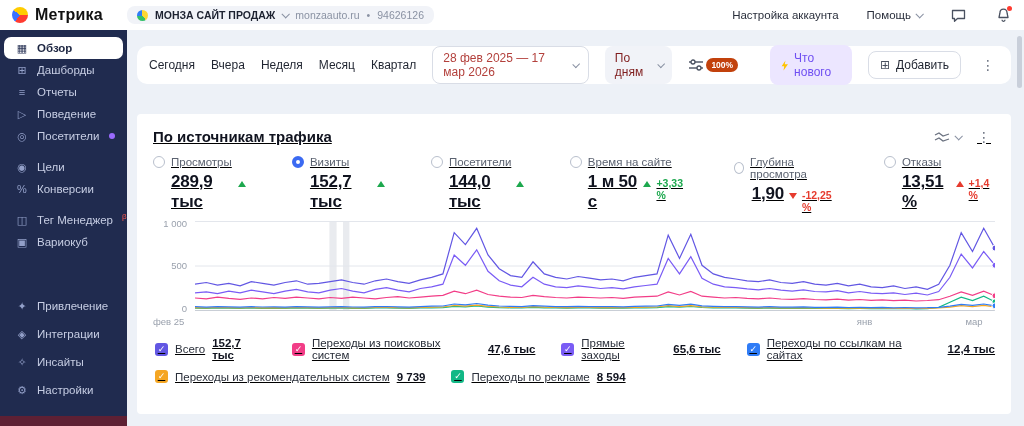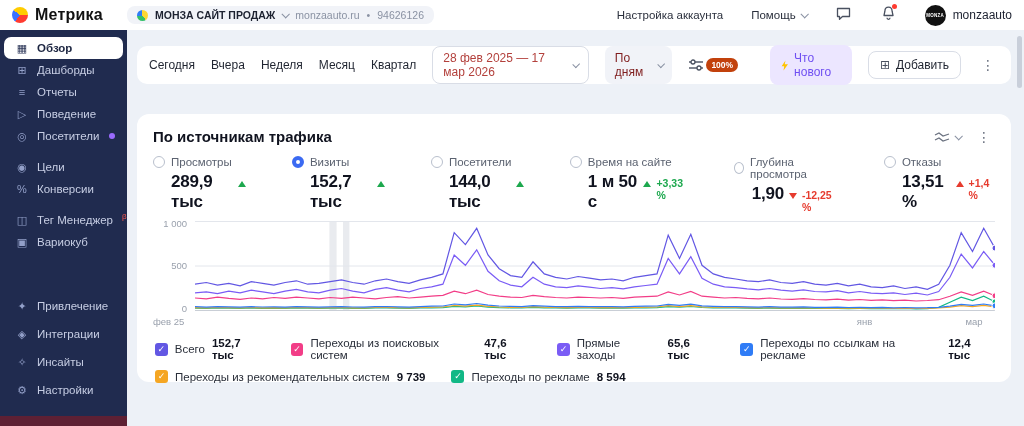--- a/index.html
+++ b/index.html
@@ -46,21 +46,21 @@
   .date-pill { display:flex; align-items:center; gap:7px; border:1px solid #d9dde6; border-radius:8px; padding:4px 10px; font-size:12px; color:#b3403c; cursor:pointer; }
   .gran-pill { display:flex; align-items:center; gap:7px; background:#f1f3f8; border-radius:8px; padding:5px 10px; font-size:12px; color:#7f1d1d; cursor:pointer; }
   .sampling { display:flex; align-items:center; gap:2px; cursor:pointer; }
   .badge-purple { background:#c2410c; color:#fff; font-size:8.5px; font-weight:bold; border-radius:8px; padding:2px 5px; }
   .tb-spacer { flex:1; }
   .whatsnew-btn { display:flex; align-items:center; gap:6px; background:#ece6ff; color:#6f4ff2; font-size:12px; border-radius:8px; padding:6px 11px; cursor:pointer; }
   .add-btn { display:flex; align-items:center; gap:6px; border:1px solid #d9dde6; border-radius:8px; padding:6px 11px; font-size:12px; color:#1f2430; cursor:pointer; }
   .add-ic { font-size:12px; color:#4a5160; }
   .kebab { color:#6b7280; font-size:14px; padding:0 4px; cursor:pointer; }
 
-  .card { margin:30px 13px 0 10px; height:268px; background:#fff; border-radius:12px; padding:14px 16px 12px 16px; position:relative; }
+  .card { margin:30px 13px 0 10px; height:300px; background:#fff; border-radius:4px; padding:14px 16px 12px 16px; position:relative;text-decoration:underline; }
   .card-head { display:flex; align-items:center; }
   .card-title { font-size:15px; font-weight:bold; color:#10131f; }
   .card-head-right { margin-left:auto; display:flex; align-items:center; gap:12px; color:#6b7280; }
   .disp-btn { display:flex; align-items:center; gap:5px; cursor:pointer; }
 
   .metrics { display:flex; margin-top:11px; gap:46px; }
   .metric { cursor:pointer; }
   .m-top { display:flex; align-items:center; gap:6px; }
   .radio { width:12px; height:12px; border-radius:50%; border:1.5px solid #b9c0cd; background:#fff; }
   .radio.on { border:4px solid #3b6af2; }
@@ -116,24 +116,20 @@
       <svg width="17" height="17" viewBox="0 0 17 17">
           <path d="M2.5 3.5h12v8h-7l-3 2.7v-2.7h-2z" fill="none" stroke="#4a5160" stroke-width="1.3" stroke-linejoin="round"></path>
         </svg>
     </span>
     <span class="hicon">
       <svg width="17" height="17" viewBox="0 0 17 17">
           <path d="M8.5 2.2c-2.5 0-3.6 1.6-3.6 4l-.9 4.3h9l-.9-4.3c0-2.4-1.1-4-3.6-4z" fill="none" stroke="#4a5160" stroke-width="1.3" stroke-linejoin="round"></path>
           <path d="M7 12.8a1.5 1.5 0 0 0 3 0" fill="none" stroke="#4a5160" stroke-width="1.3"></path>
         </svg>
       <span class="bell-dot"></span>
-    </span>
-    <span class="user-chip">
-      <span class="avatar">MONZA</span>
-      <span class="user-name">monzaauto</span>
     </span>
   </div>
 </div>
 
 <div class="sidebar">
   <div class="sgroup">
     <div class="side-item sel">
         <span class="sicon">▦</span>
         <span>Обзор</span>
       </div>
@@ -362,21 +358,21 @@
             <span class="l-label">Переходы из поисковых систем</span>
             <span class="l-value">47,6 тыс</span>
           </span>
         <span class="legend-item">
             <span class="cb" style="background: rgb(122, 92, 245);">✓</span>
             <span class="l-label">Прямые заходы</span>
             <span class="l-value">65,6 тыс</span>
           </span>
         <span class="legend-item">
             <span class="cb" style="background: rgb(47, 124, 246);">✓</span>
-            <span class="l-label">Переходы по ссылкам на рекламе</span>
+            <span class="l-label">Переходы по ссылкам на сайтах</span>
             <span class="l-value">12,4 тыс</span>
           </span>
       </div>
       <div class="legend-row">
         <span class="legend-item">
             <span class="cb" style="background: rgb(245, 166, 35);">✓</span>
             <span class="l-label">Переходы из рекомендательных систем</span>
             <span class="l-value">9 739</span>
           </span>
         <span class="legend-item">

